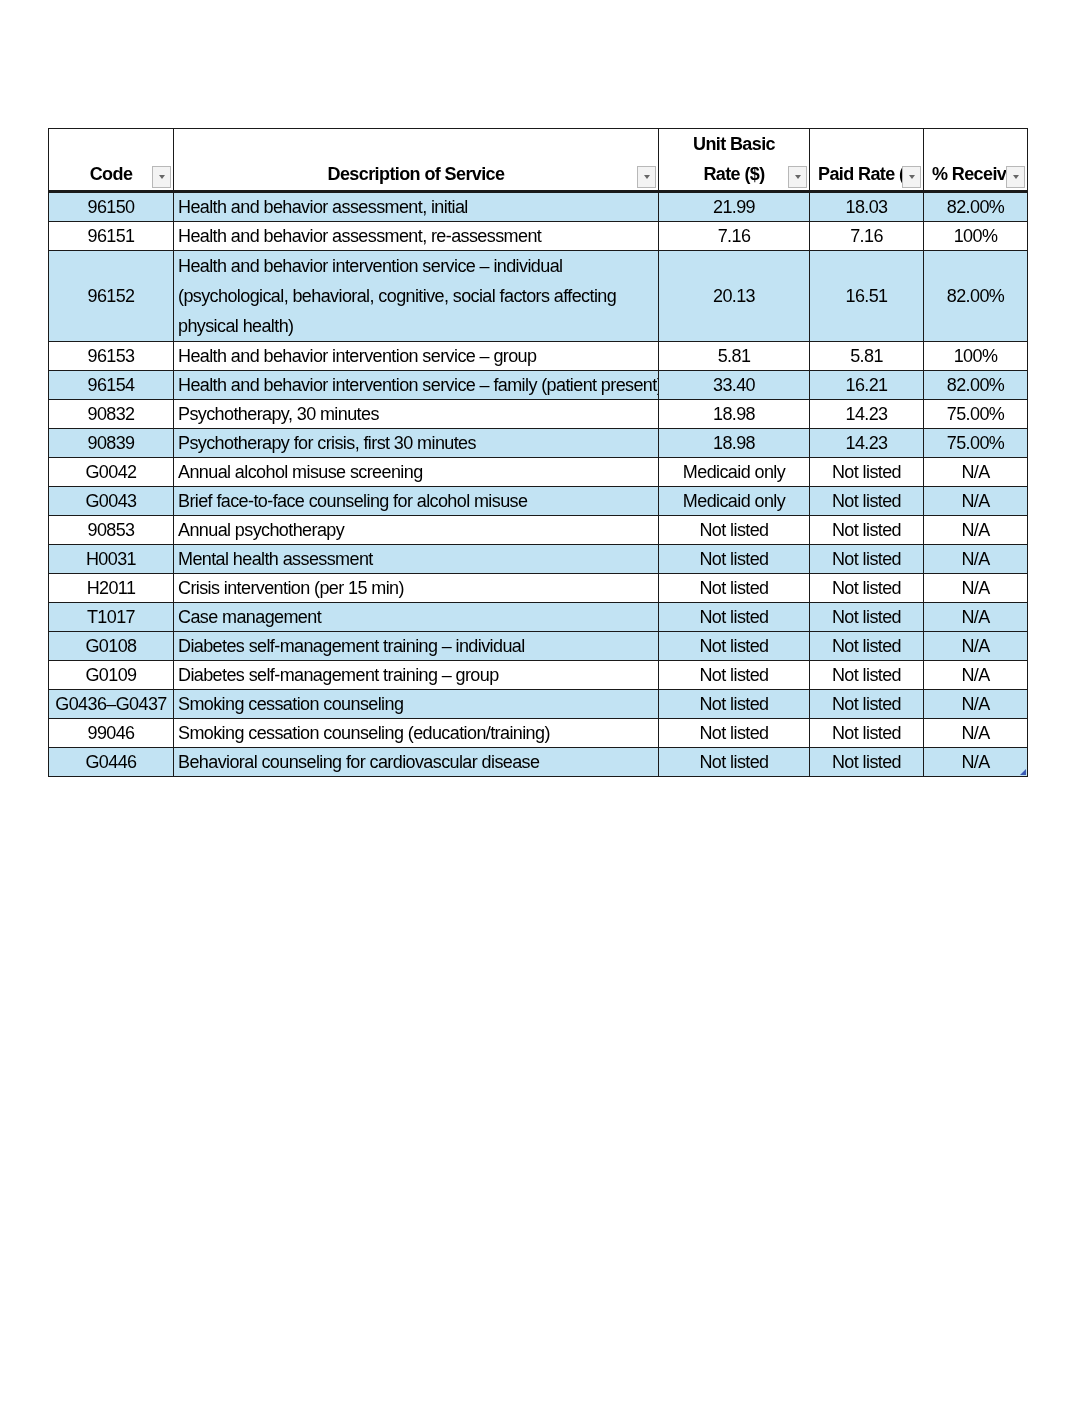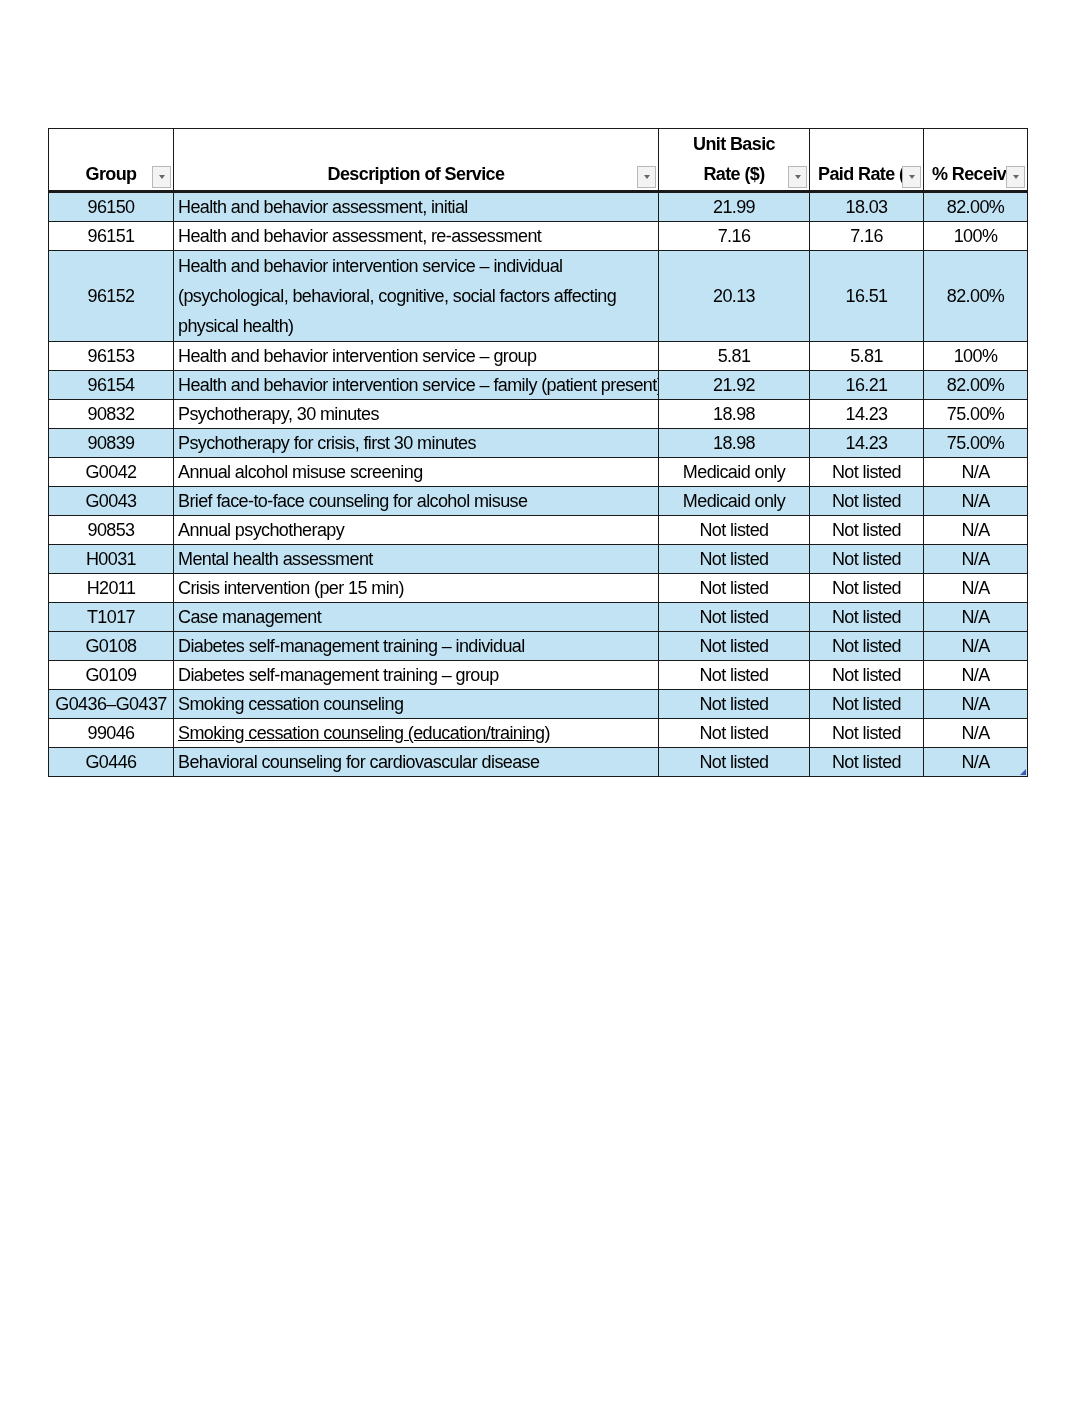--- a/index.html
+++ b/index.html
@@ -106,21 +106,21 @@
     <colgroup>
       <col class="c-code">
         <col class="c-desc">
         <col class="c-unit">
         <col class="c-paid">
         <col class="c-pct">
     </colgroup>
     <thead>
       <tr>
         <th>
-          <span class="hdr-text">Group</span>
+          <span class="hdr-text">Code</span>
           <div class="filter-btn">
               <span></span>
             </div>
         </th>
         <th>
           <span class="hdr-text">Description of Service</span>
           <div class="filter-btn">
               <span></span>
             </div>
         </th>
@@ -169,21 +169,21 @@
         <tr class="plain">
           <td class="center" style="position: relative;">96153</td>
           <td class="desc" style="position: relative;">Health and behavior intervention service – group</td>
           <td class="center" style="position: relative;">5.81</td>
           <td class="center" style="position: relative;">5.81</td>
           <td class="center" style="position: relative;">100%</td>
         </tr>
         <tr class="band">
           <td class="center" style="position: relative;">96154</td>
           <td class="desc" style="position: relative;">Health and behavior intervention service – family (patient present)</td>
-          <td class="center" style="position: relative;">21.92</td>
+          <td class="center" style="position: relative;">33.40</td>
           <td class="center" style="position: relative;">16.21</td>
           <td class="center" style="position: relative;">82.00%</td>
         </tr>
         <tr class="plain">
           <td class="center" style="position: relative;">90832</td>
           <td class="desc" style="position: relative;">Psychotherapy, 30 minutes</td>
           <td class="center" style="position: relative;">18.98</td>
           <td class="center" style="position: relative;">14.23</td>
           <td class="center" style="position: relative;">75.00%</td>
         </tr>
@@ -252,21 +252,21 @@
         </tr>
         <tr class="band">
           <td class="center" style="position: relative;">G0436–G0437</td>
           <td class="desc" style="position: relative;">Smoking cessation counseling</td>
           <td class="center" style="position: relative;">Not listed</td>
           <td class="center" style="position: relative;">Not listed</td>
           <td class="center" style="position: relative;">N/A</td>
         </tr>
         <tr class="plain">
           <td class="center" style="position: relative;">99046</td>
-          <td class="desc" style="position: relative; text-decoration: underline;">Smoking cessation counseling (education/training)</td>
+          <td class="desc" style="position: relative;">Smoking cessation counseling (education/training)</td>
           <td class="center" style="position: relative;">Not listed</td>
           <td class="center" style="position: relative;">Not listed</td>
           <td class="center" style="position: relative;">N/A</td>
         </tr>
         <tr class="band">
           <td class="center" style="position: relative;">G0446</td>
           <td class="desc" style="position: relative;">Behavioral counseling for cardiovascular disease</td>
           <td class="center" style="position: relative;">Not listed</td>
           <td class="center" style="position: relative;">Not listed</td>
           <td class="center" style="position: relative;"><span>N/A</span><div class="resize-handle"></div></td>

